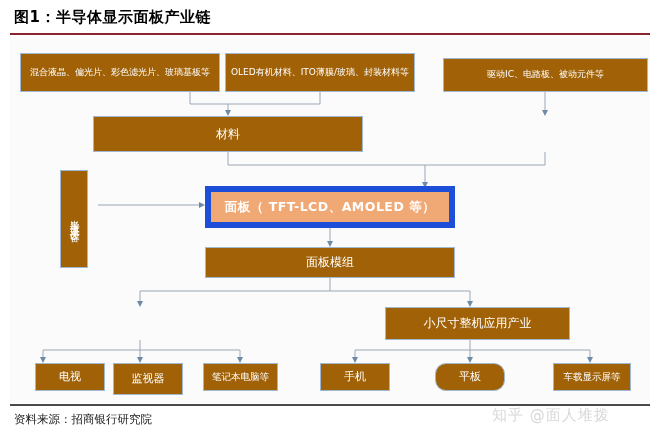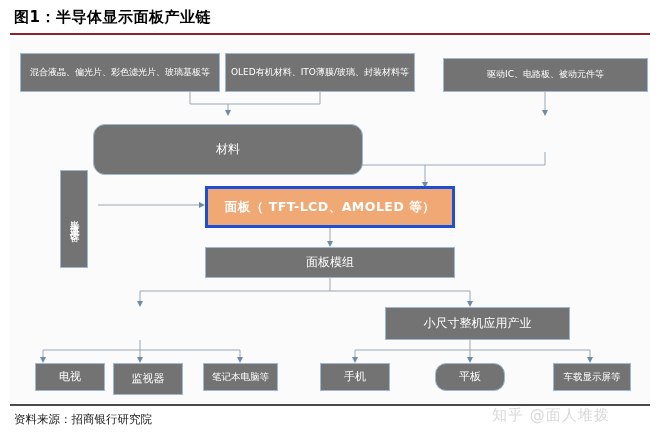--- a/index.html
+++ b/index.html
@@ -42,28 +42,28 @@
     font-size:15px;color:#d9d9d9;white-space:nowrap;
     letter-spacing:1px;
   }
 
   
   .node{
     position:absolute;box-sizing:border-box;
     display:flex;align-items:center;justify-content:center;
     text-align:center;color:#ffffff;line-height:1.25;
     border:1px solid #9fb8d4;
-    background:#737373;
+    background:#a16207;
     padding:2px 4px;
   }
   .node.small{font-size:9px;}
   .node.mid{font-size:12px;}
   .node.leaf{font-size:11px;}
   .node.panel{
-    background:#f0a875;border:3px solid #1d4ed8;
+    background:#f0a875;border:6px solid #1d4ed8;
     font-size:12.5px;font-weight:bold;letter-spacing:.5px;
   }
   .node.vert{
     font-size:10px;
     writing-mode:vertical-rl;
     text-orientation:upright;
     letter-spacing:2px;
     padding:4px 2px;
   }
 
@@ -128,21 +128,21 @@
   </div>
 
   <div class="node small" style="left:225px;top:53px;width:190px;height:39px;">
     <span>OLED有机材料、ITO薄膜/玻璃、封装材料等</span>
   </div>
 
   <div class="node small" style="left:443px;top:58px;width:205px;height:34px;">
     <span>驱动IC、电路板、被动元件等</span>
   </div>
 
-  <div class="node mid" style="left:93px;top:124px;width:270px;height:51px;border-radius:12px;">
+  <div class="node mid" style="left:93px;top:116px;width:270px;height:36px;">
     <span>材料</span>
   </div>
 
 
   <div class="node vert" style="left:60px;top:170px;width:28px;height:98px;">
     <span>半导体显示设备</span>
   </div>
 
   <div class="node panel" style="left:205px;top:186px;width:250px;height:42px;">
     <span>面板（ TFT-LCD、AMOLED 等）</span>

